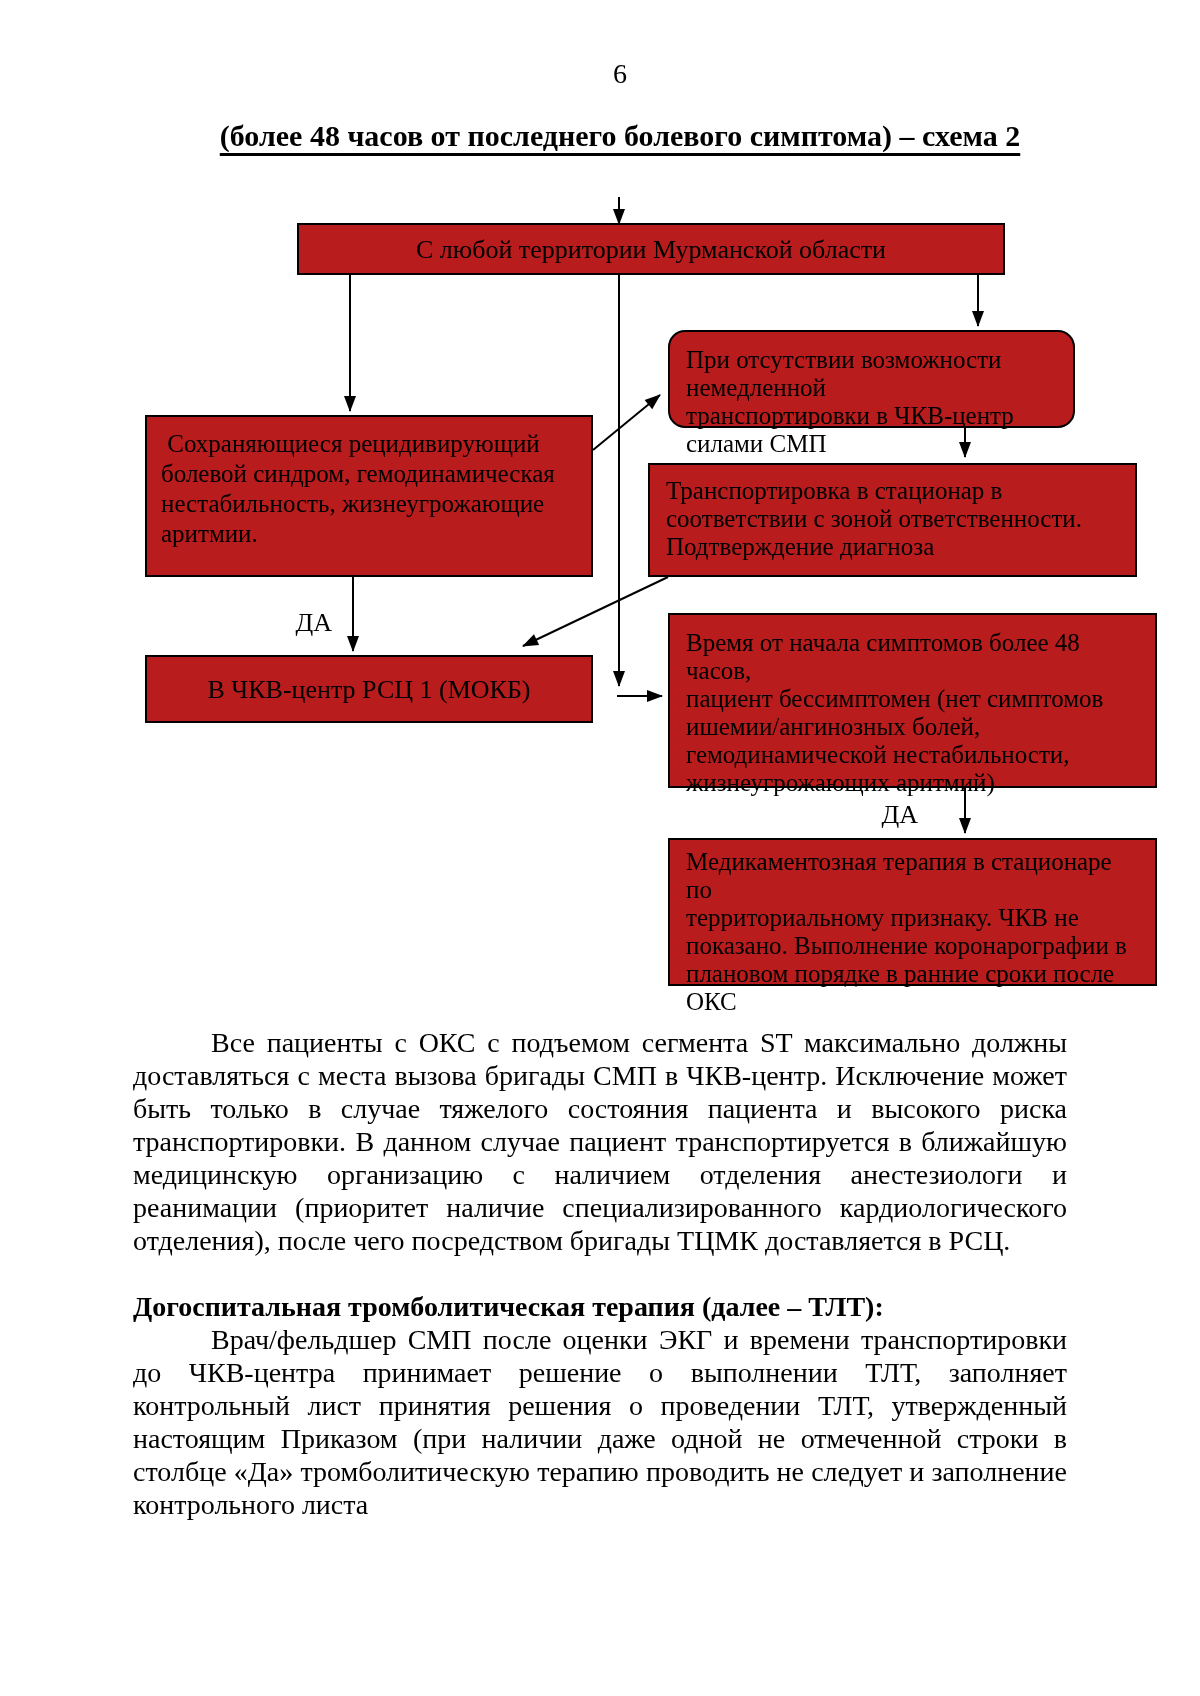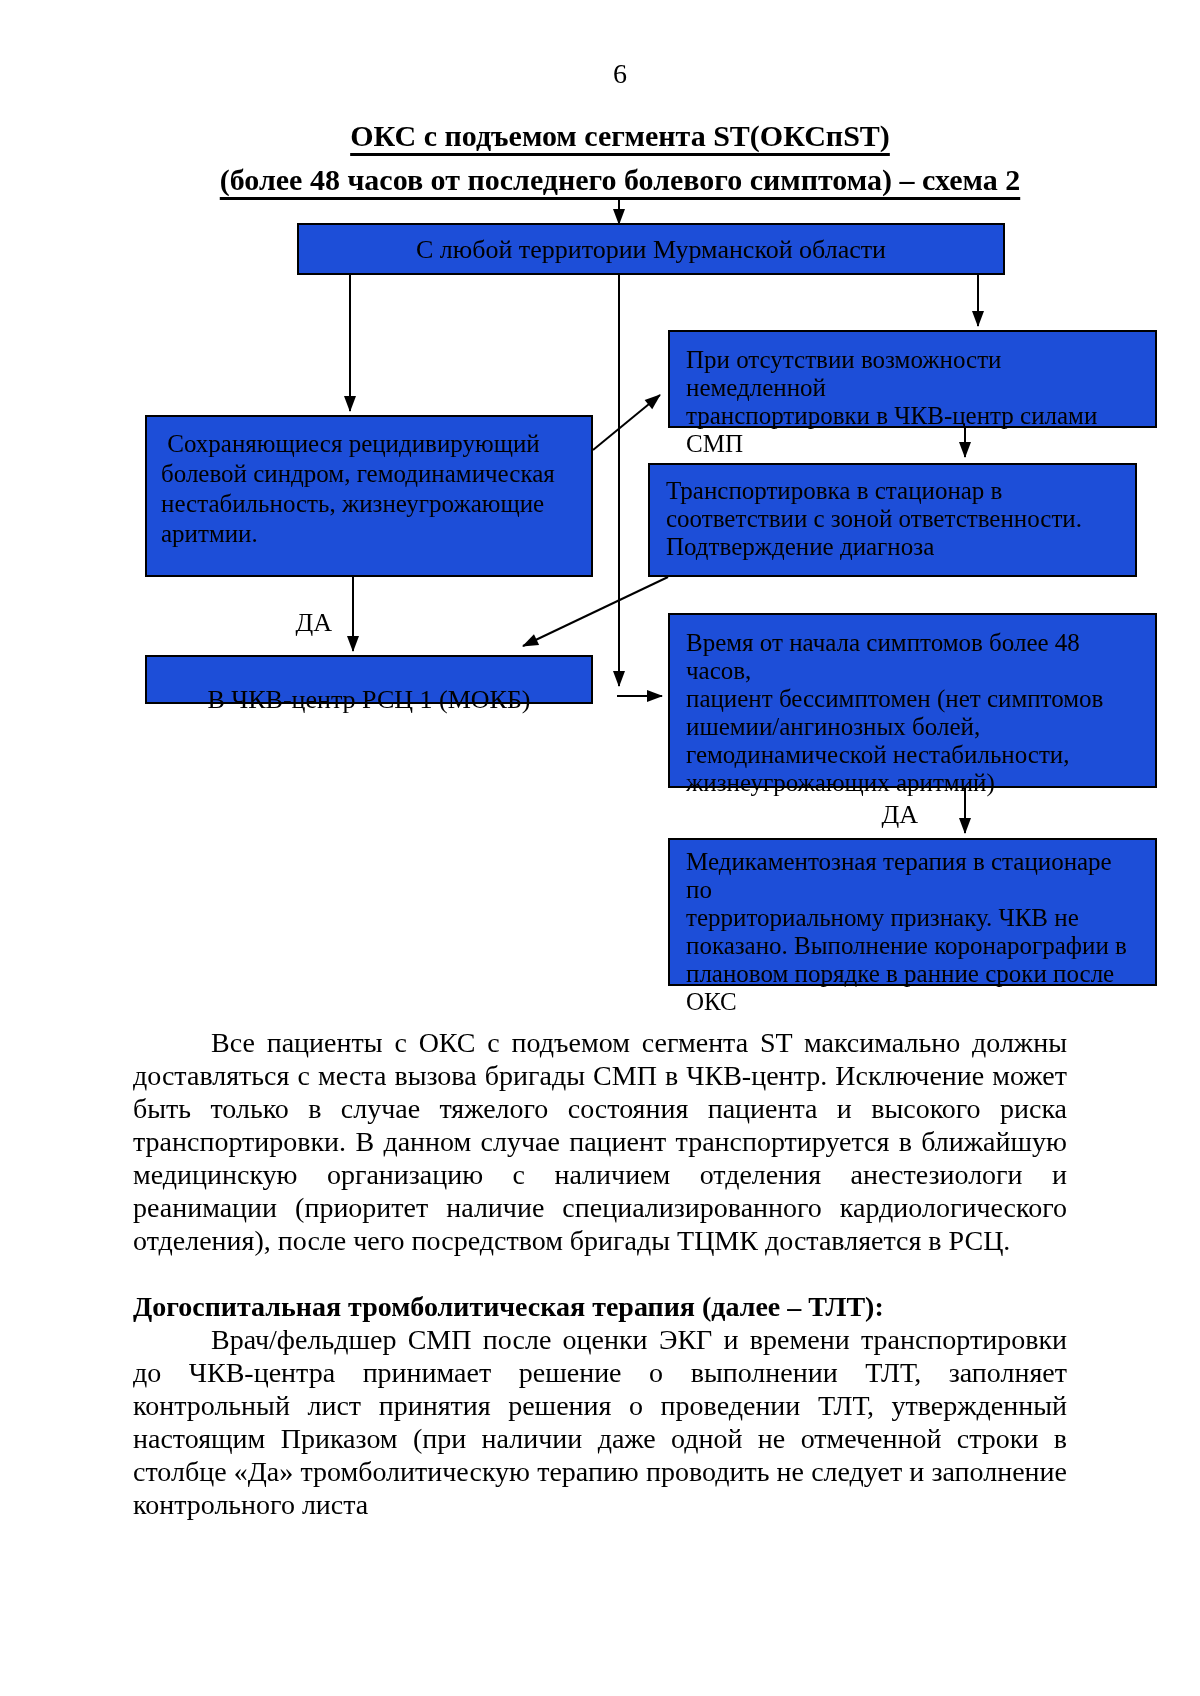--- a/index.html
+++ b/index.html
@@ -8,46 +8,45 @@
     font-family:"Liberation Serif","DejaVu Serif",serif;color:#000;
   }
   .abs{position:absolute;}
   
   .page-number{top:58px;left:0;width:1240px;text-align:center;font-size:28px;}
   .doc-title{top:114px;left:140px;width:960px;text-align:center;
              font-weight:bold;font-size:30px;line-height:44px;}
   .doc-title .tline{display:block;text-decoration:underline;
              text-decoration-thickness:3px;text-underline-offset:7px;}
   
-  .fbox{position:absolute;border:2px solid #000;background:#1d4ed8;box-sizing:border-box;
+  .fbox{position:absolute;border:2px solid #000;background:#b91c1c;box-sizing:border-box;
         font-size:25px;line-height:28px;white-space:pre-line;}
   .fbox.center{text-align:center;}
   #box-territory{left:297px;top:223px;width:708px;height:52px;padding-top:11px;font-size:26px;}
   #box-symptoms{left:145px;top:415px;width:448px;height:162px;padding:12px 14px 4px 14px;line-height:30px;}
-  #box-no-transport{left:668px;top:330px;width:489px;height:98px;padding:14px 14px 0 16px;}
+  #box-no-transport{left:668px;top:330px;width:407px;height:98px;padding:14px 14px 0 16px;border-radius:17px;}
   #box-transport-hospital{left:648px;top:463px;width:489px;height:114px;padding:12px 14px 0 16px;}
-  #box-pci-center{left:145px;top:655px;width:448px;height:49px;padding-top:29px;font-size:26px;}
+  #box-pci-center{left:145px;top:655px;width:448px;height:68px;padding-top:19px;font-size:26px;}
   #box-time{left:668px;top:613px;width:489px;height:175px;padding:14px 14px 12px 16px;}
   #box-medication{left:668px;top:838px;width:489px;height:148px;padding:8px 14px 0 16px;}
   .yes-label{position:absolute;font-size:26px;}
   #yes-1{left:270px;top:608px;width:62px;text-align:right;}
   #yes-2{left:856px;top:800px;width:62px;text-align:right;}
   
   .body-text{top:1026px;left:133px;width:934px;font-size:28px;line-height:33px;text-align:justify;}
   .body-text p{margin:0;text-indent:78px;}
   .body-text h3{margin:33px 0 0 0;font-size:28px;font-weight:bold;text-align:left;text-indent:0;}
   svg.connectors{position:absolute;left:0;top:0;pointer-events:none;}
 </style>
 </head>
 <body>
 
 <div class="abs page-number">6</div>
 
 <div class="abs doc-title">
-  <span class="tline">ОКС с подъемом сегмента ST(ОКСпST)</span>
   <span class="tline">(более 48 часов от последнего болевого симптома) – схема 2</span>
 </div>
 
 <svg class="connectors" width="1200" height="1010" viewBox="0 0 1200 1010" xmlns="http://www.w3.org/2000/svg">
   <defs>
     <marker id="ah" markerUnits="userSpaceOnUse" markerWidth="18" markerHeight="14" refX="16" refY="7" orient="auto">
       <path d="M1,1 L17,7 L1,13 Z" fill="#000"></path>
     </marker>
   </defs>
   <line x1="619" y1="197" x2="619" y2="224" stroke="#000" stroke-width="2" marker-end="url(#ah)"></line>

